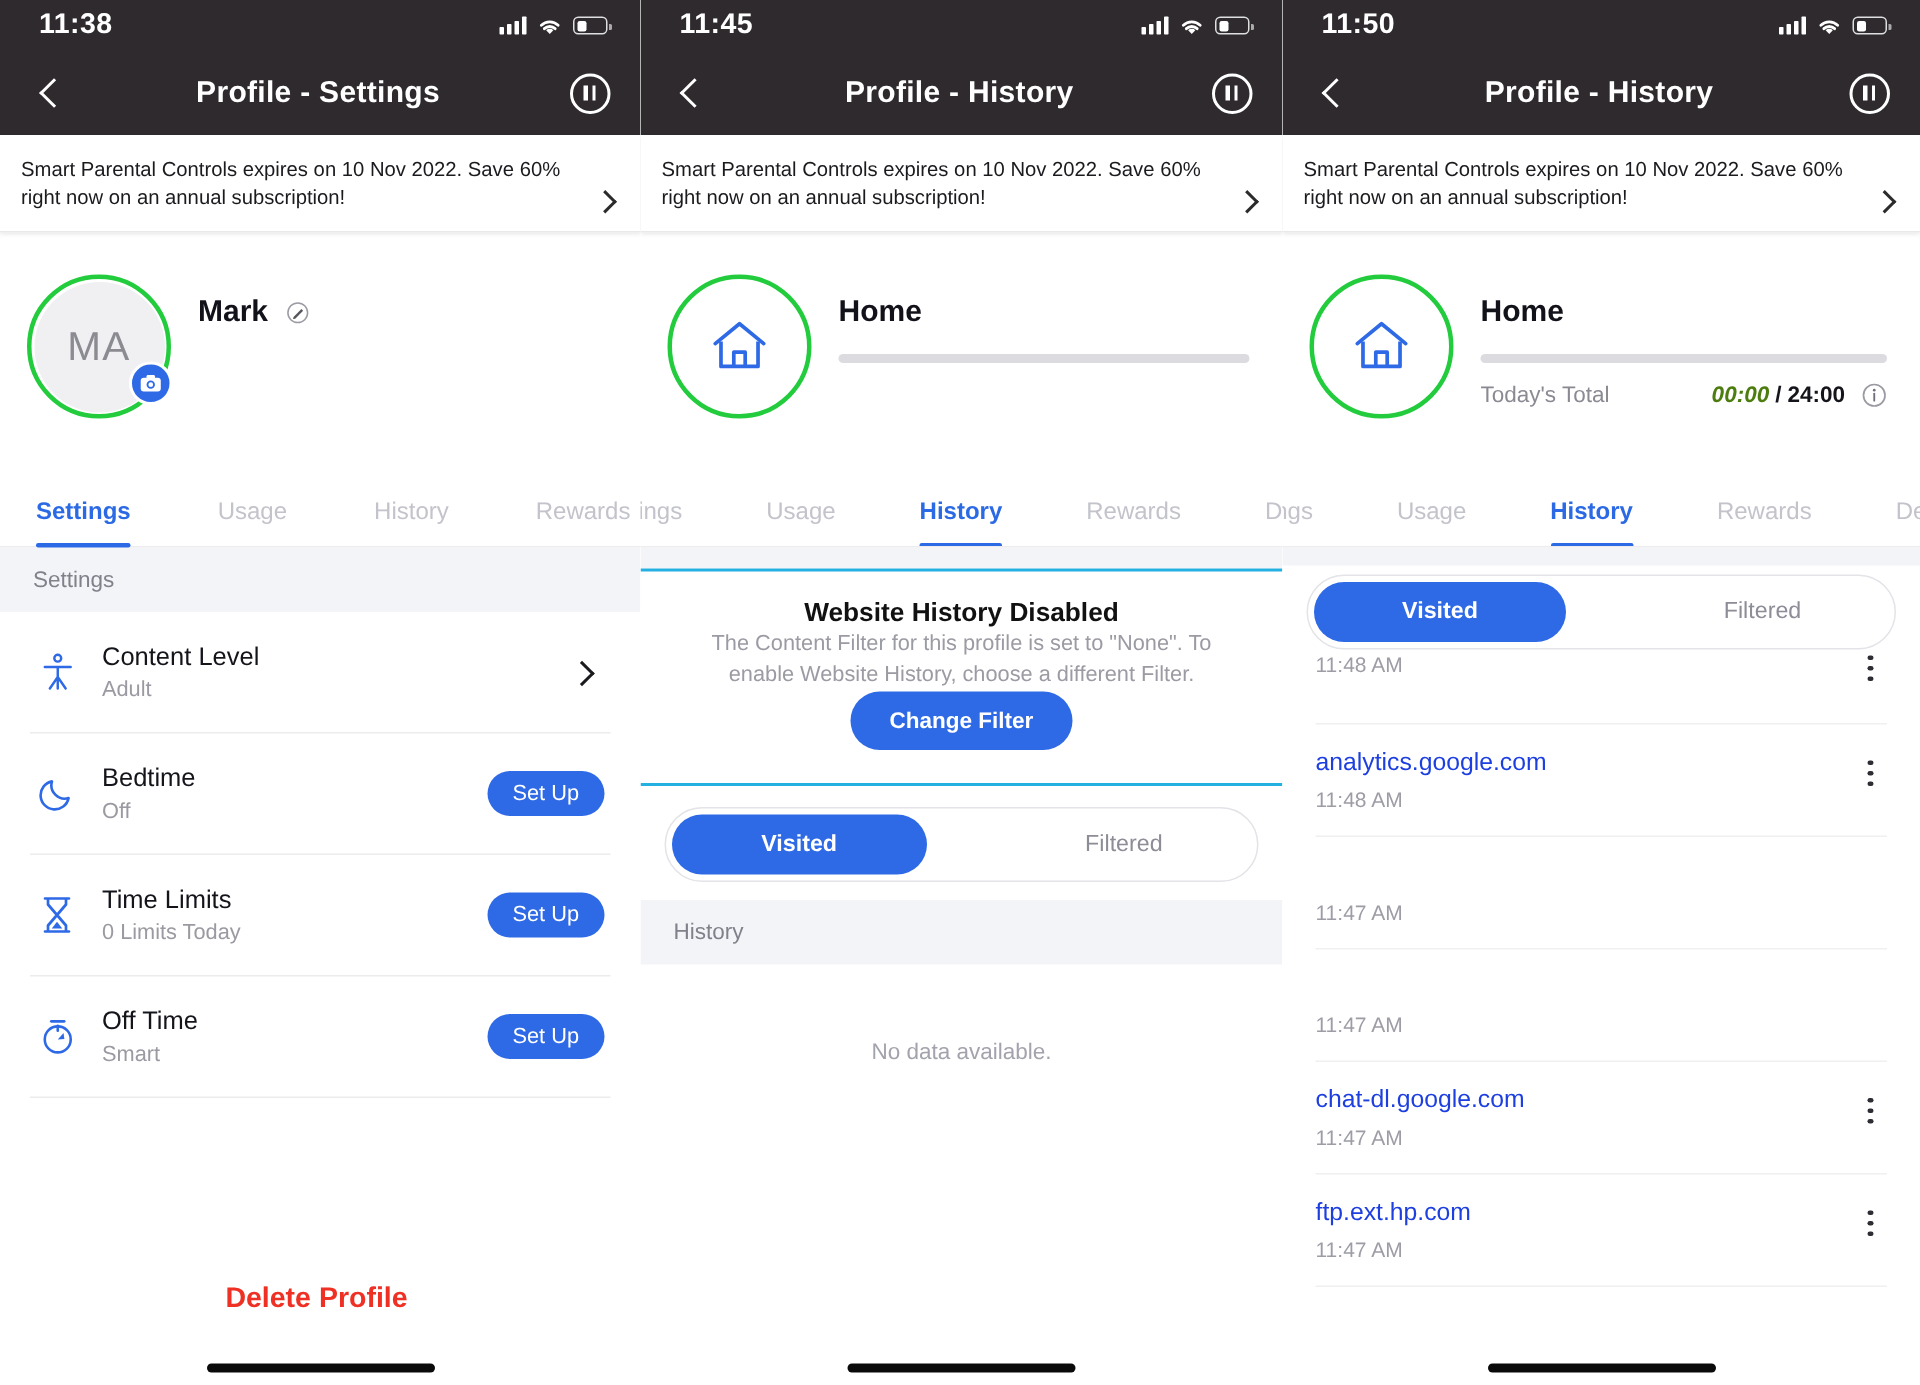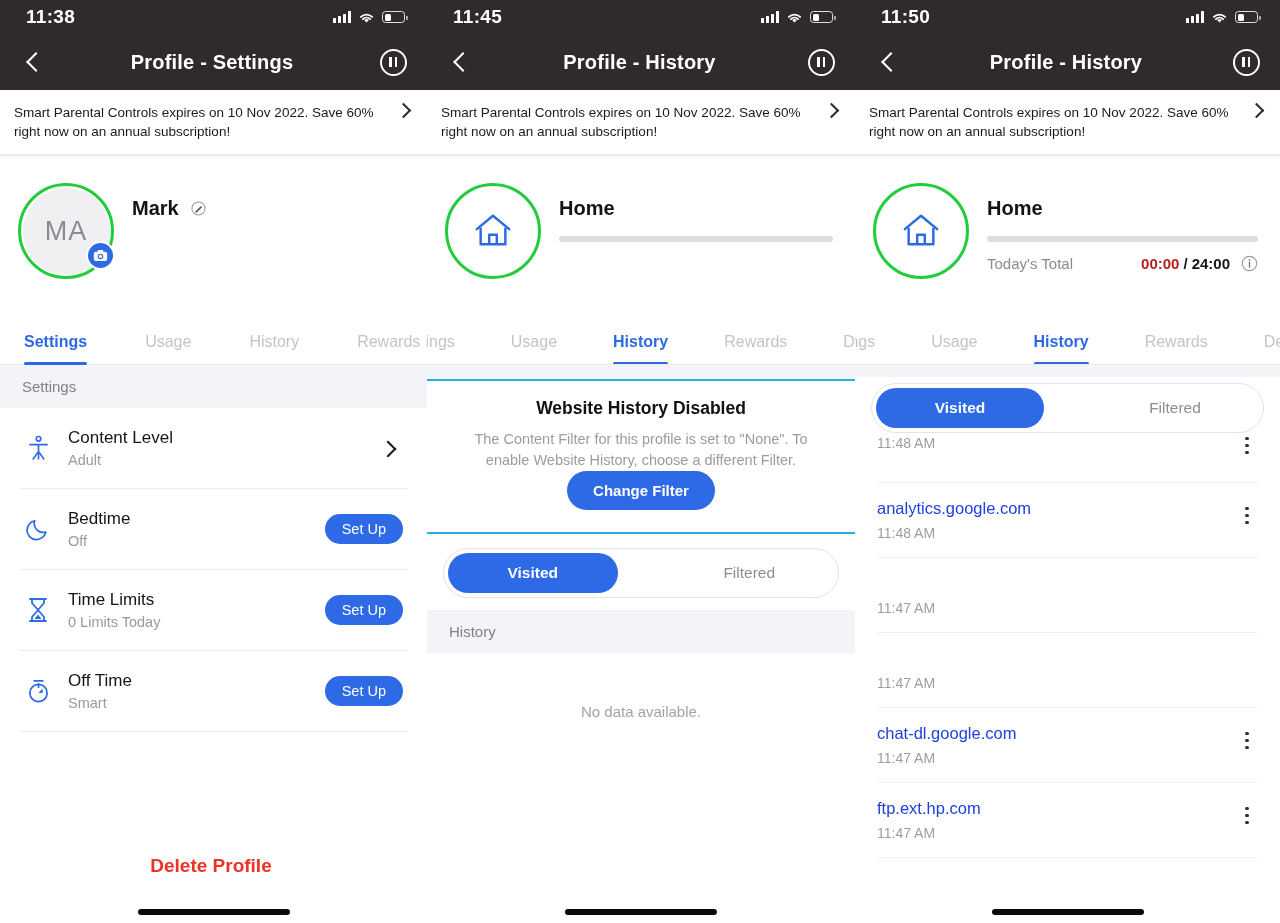--- a/index.html
+++ b/index.html
@@ -53,21 +53,21 @@
     border-left: 2.4px solid #fff; border-bottom: 2.4px solid #fff;
     transform: rotate(45deg);
   }
   .pause-btn { width: 27px; height: 27px; border: 2px solid #fff; border-radius: 50%;
                display:flex; align-items:center; justify-content:center; gap:3px; cursor:pointer; }
   .pause-btn i { width: 2.5px; height: 10px; background:#fff; display:block; }
 
   
   .promo {
     background: #fff; padding: 13px 16px 13px 14px;
-    display:flex; align-items:flex-start; justify-content:space-between; gap: 8px;
+    display:flex; align-items:flex-end; justify-content:space-between; gap: 8px;
     border-bottom: 1px solid #e9e9ec;
     box-shadow: 0 1px 3px rgba(0,0,0,.10);
     position: relative; z-index: 3;
   }
   .promo-text { font-size: 13.5px; line-height: 1.42; color: #1b1b1f; max-width: 370px; }
   .promo-chev { width: 14px; height: 14px; flex: 0 0 auto; position: relative; }
   .promo-chev::before {
     content:""; position:absolute; left:1px; top:2px; width:9px; height:9px;
     border-right: 2px solid #2b2b2b; border-top: 2px solid #2b2b2b;
     transform: rotate(45deg);
@@ -95,21 +95,21 @@
   .prof-right { padding-left: 18px; padding-top: 14px; flex: 1; }
   .prof-name { font-size: 20px; font-weight: 700; color: #12131a; display:flex; align-items:center; gap:12px; }
   .home-name { font-size: 20px; font-weight: 600; color: #12131a; }
   .edit-ic { width: 15px; height: 15px; }
 
   .meter-wrap { padding-right: 22px; margin-top: 16px; }
   .meter { height: 6px; border-radius: 3px; background: #dcdce0; width: 100%; }
   .total-row { display:flex; align-items:center; margin-top: 13px; padding-right: 22px; }
   .total-lbl { font-size: 15px; color: #8a8a93; flex: 1; }
   .total-val { font-size: 15px; font-weight: 700; color: #14151b; }
-  .total-val b { color: #b91c1c; font-weight: 700; }
+  .total-val b { color: #4d7c0f; font-weight: 700; font-style: italic; }
   .info-ic { width: 17px; height: 17px; margin-left: 11px; }
 
   
   .tabs {
     display:flex; align-items:flex-end; height: 50px;
     border-bottom: 1px solid #ececef; background:#fff; position: relative;
   }
   .tab {
     font-size: 16px; color: #c3c4cb; padding: 0 0 13px 0;
     position: relative; white-space: nowrap; cursor: pointer;
@@ -153,21 +153,21 @@
     position:absolute; bottom: 8px; left: 50%; transform: translateX(-50%);
     width: 152px; height: 6px; background: #0a0a0a; border-radius: 4px;
   }
 
   
   .notice {
     border-top: 2.5px solid #24b0e0; border-bottom: 2.5px solid #24b0e0;
     padding: 17px 28px 22px; text-align:center; background:#fff;
   }
   .notice h3 { font-size: 17.5px; color:#111; font-weight: 700; }
-  .notice p { font-size: 14.5px; color:#9b9ba3; line-height:1.45; margin-top: 10px; }
+  .notice p { font-size: 14.5px; color:#9b9ba3; line-height:1.45; }
   .btn-blue {
     background:#2e6ae6; color:#fff; border:none; cursor:pointer;
     font-size: 15px; font-weight: 700; padding: 11px 26px; border-radius: 20px;
     font-family: inherit;
   }
 
   
   .seg-wrap { padding: 14px 16px 12px; }
   .seg {
     border: 1px solid #e3e3e8; border-radius: 26px; display:flex;

